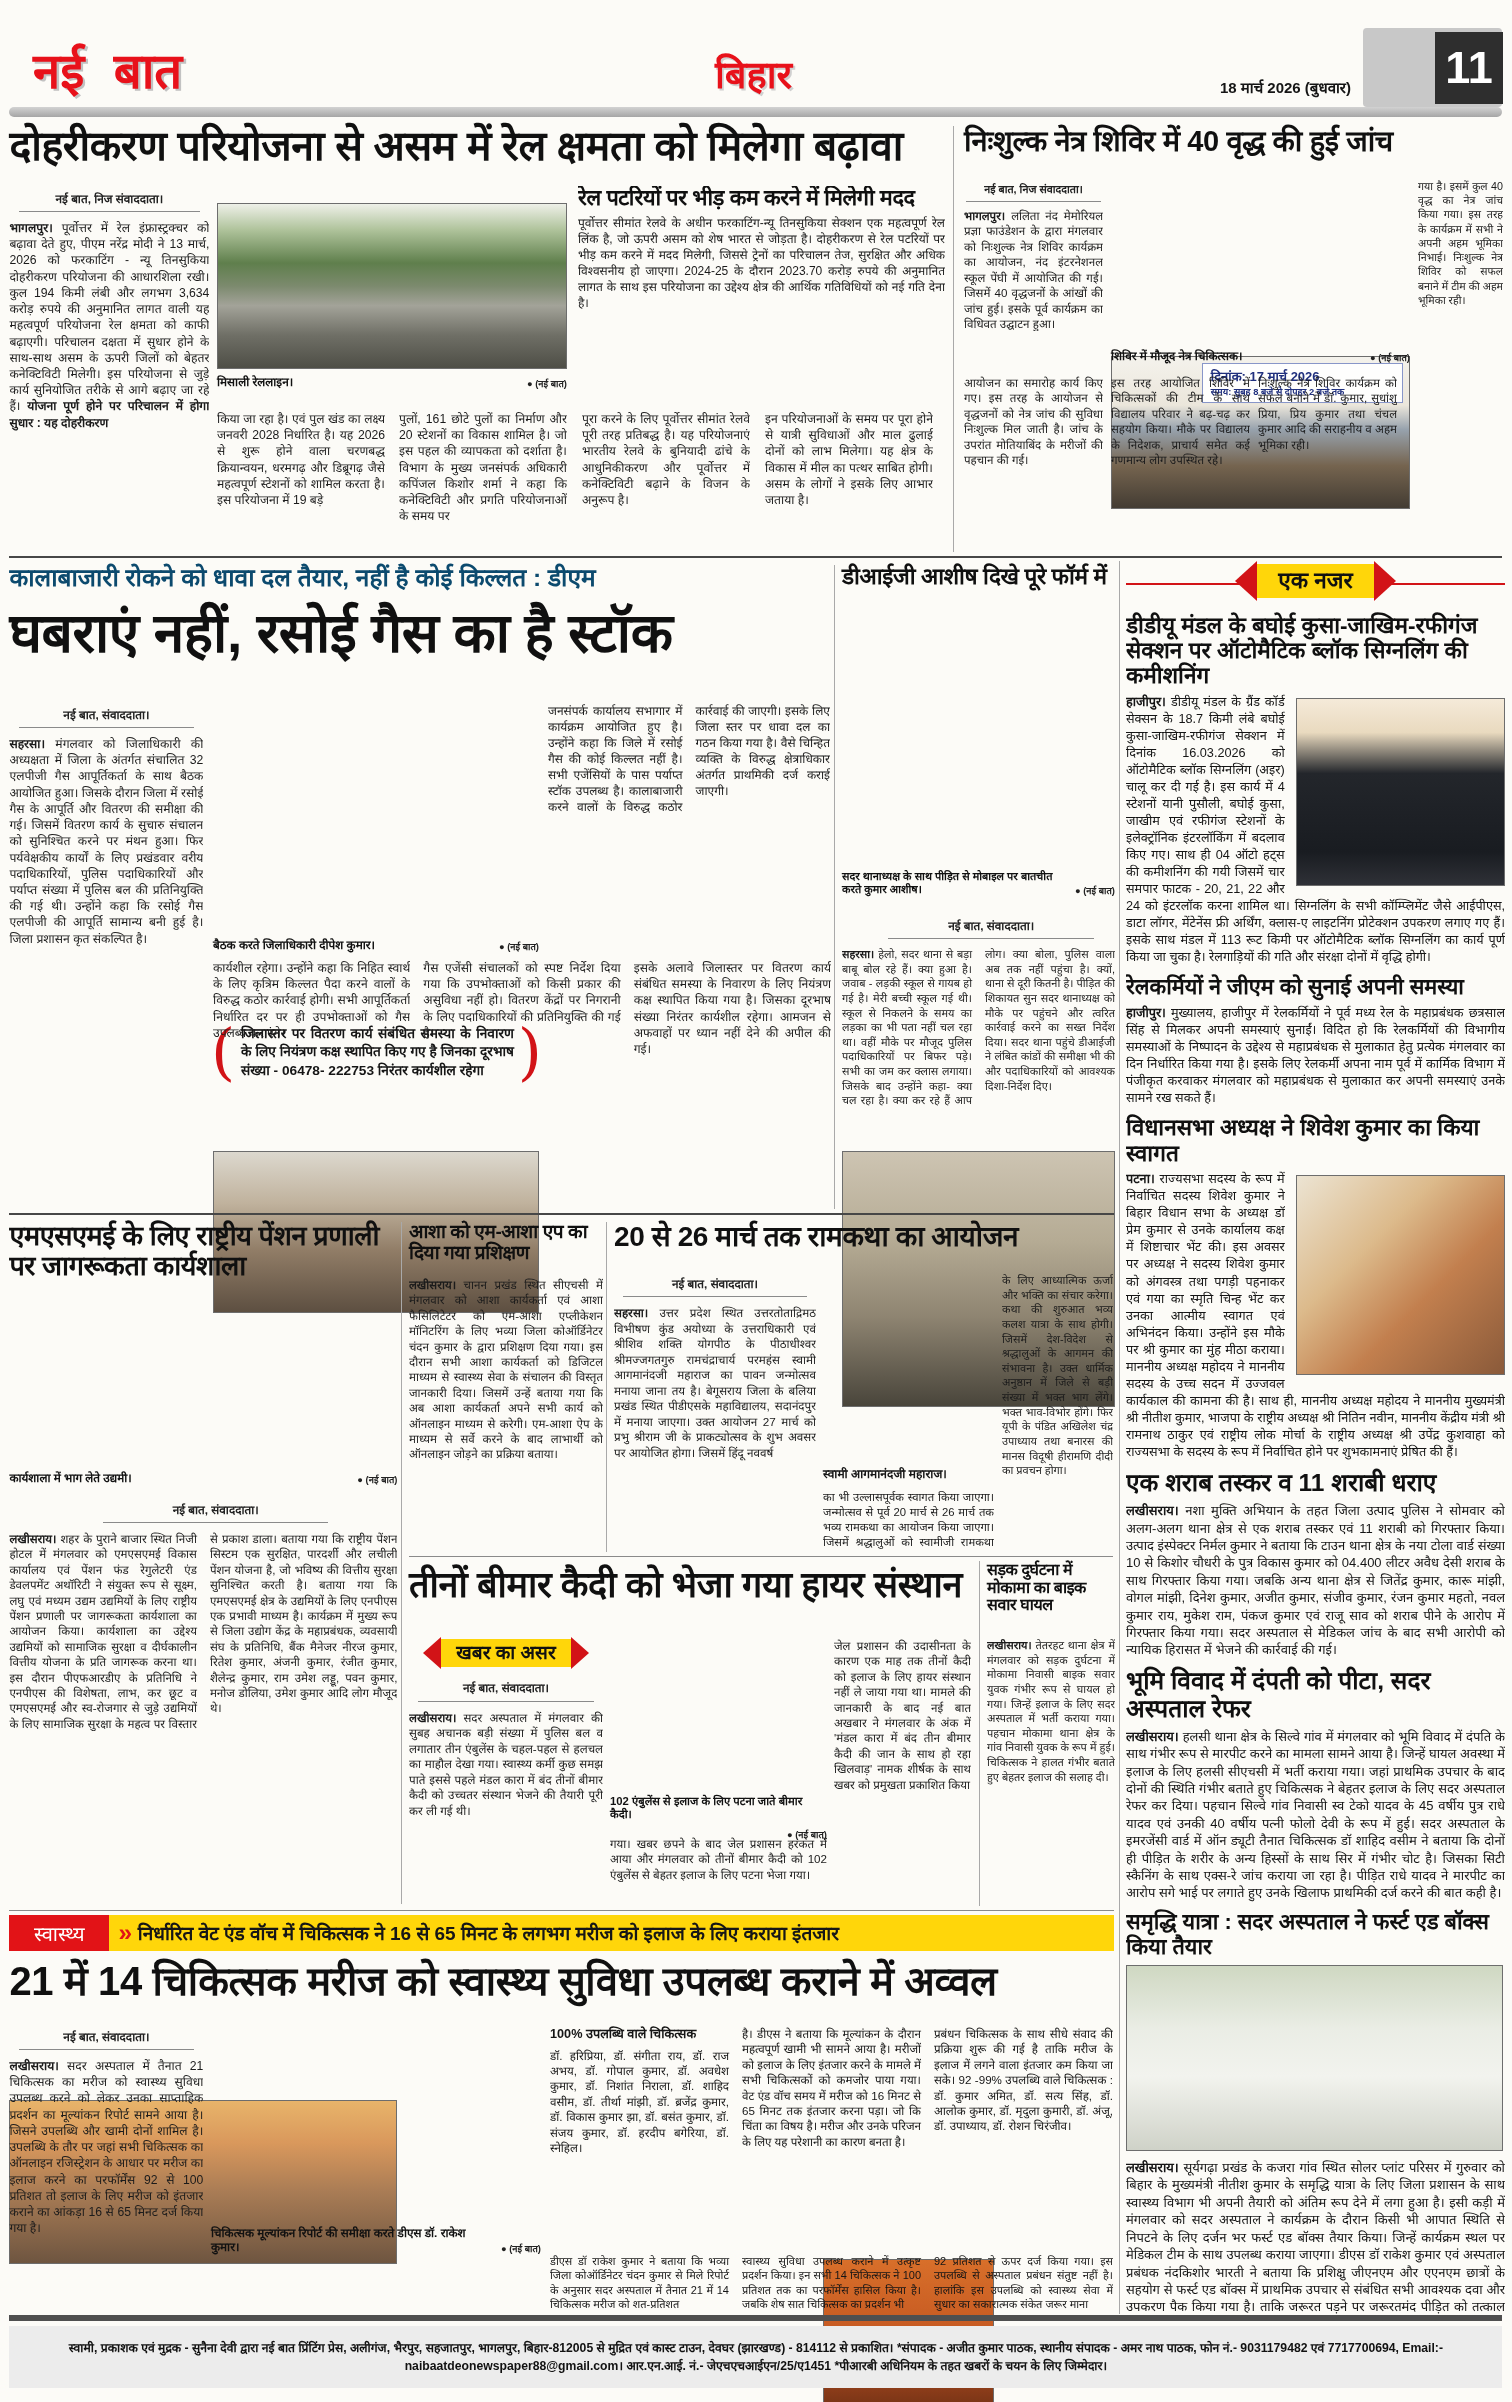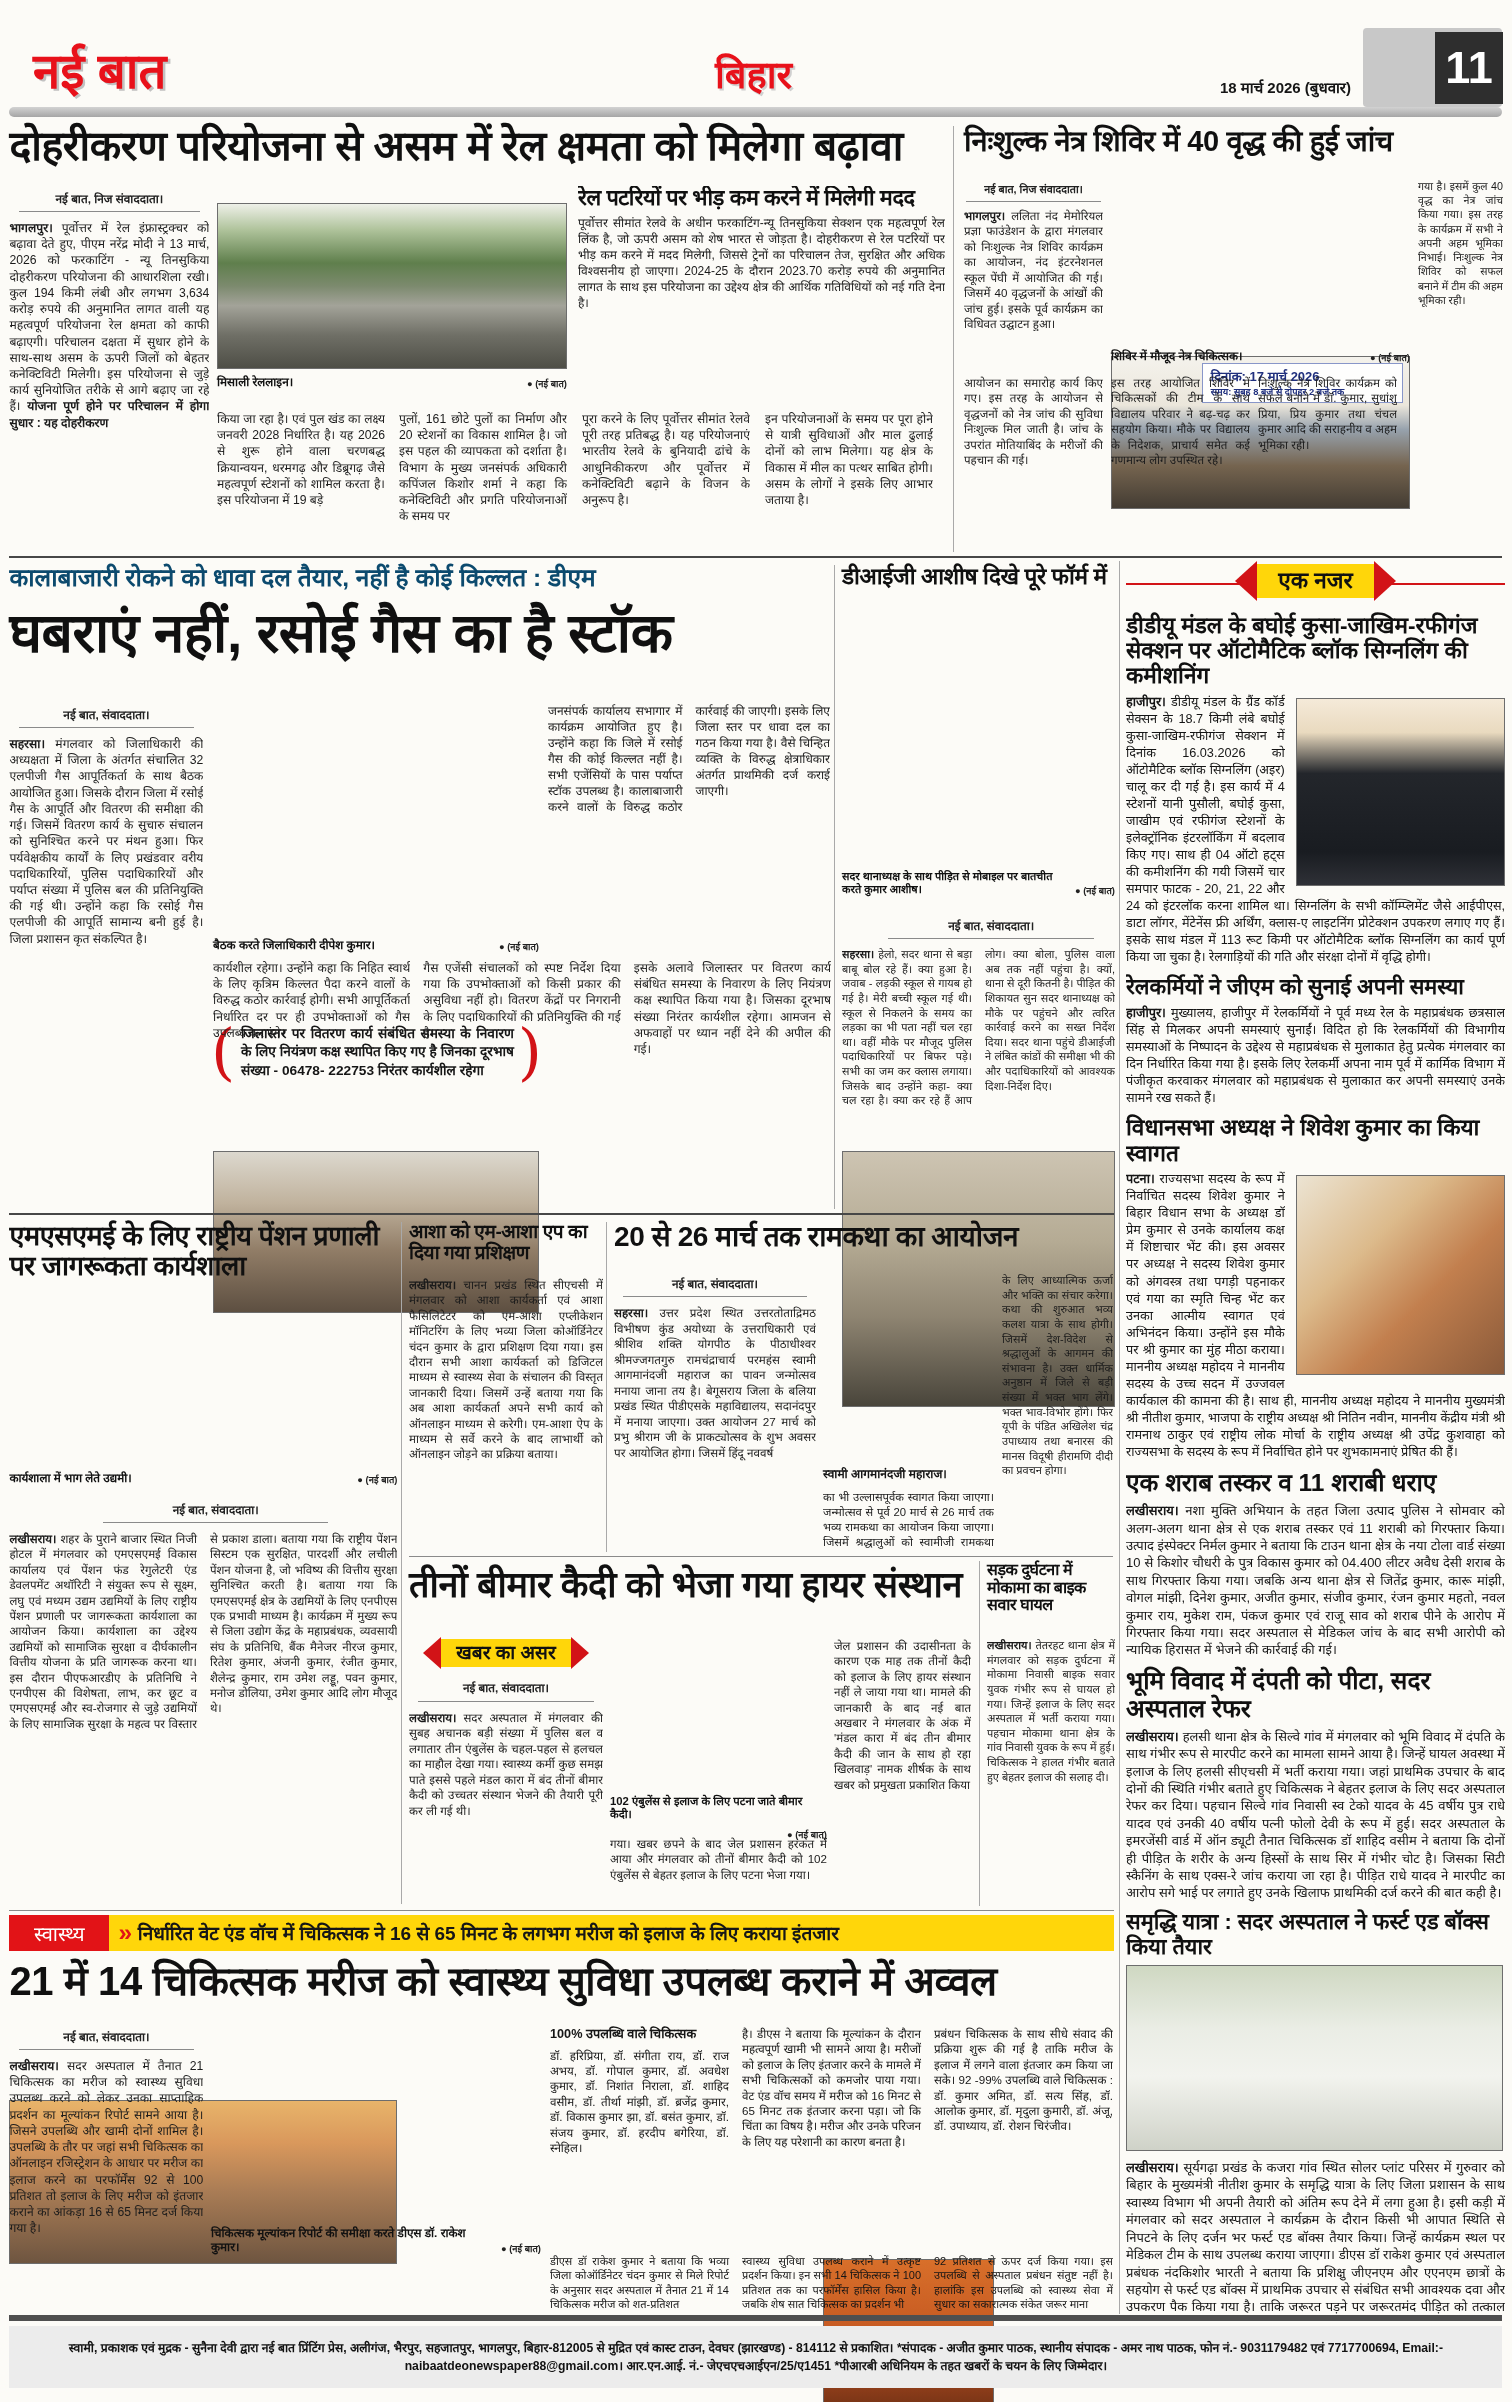--- a/index.html
+++ b/index.html
@@ -51,21 +51,21 @@
   .eyebanner{position:absolute;right:5.6px;top:5.6px;width:62%;background:rgba(255,255,255,.92);
              border:0.9px solid #8896c9;padding:3.8px 7.5px;color:#20307e;font-weight:800;}
   .boxtitle{display:block;font-weight:800;font-size:12.7px;margin-bottom:4.7px;}
   .namespara{display:block;margin-bottom:5.6px;}
 </style>
 </head>
 <body>
 
 <div class="sheet">
 
-  <div class="abs" style="left:33px;top:36px;font-size:49px;font-weight:800;color:#e8111a;text-shadow:2.4px 2.4px 0 #c2c2c2;">नई बात</div>
+  <div class="abs" style="left:33px;top:36px;font-size:49px;font-weight:800;color:#e8111a;text-shadow:2.4px 2.4px 0 #c2c2c2;font-family:Liberation Mono, monospace;">नई बात</div>
   <div class="abs" style="left:603px;top:47px;width:301px;text-align:center;font-size:38px;font-weight:800;color:#e8111a;text-shadow:1.9px 1.9px 0 #d0d0d0;">बिहार</div>
   <div class="abs" style="left:1158px;top:77px;width:193px;text-align:right;font-size:15px;font-weight:700;">18 मार्च 2026 (बुधवार)</div>
   <div class="abs" style="left:1363px;top:28px;width:139px;height:79px;background:#c8c8c8;border-radius:3.8px;"></div>
   <div class="abs" style="left:1435px;top:32px;width:68px;height:72px;background:#2e2e2e;color:#fff;font-size:45px;font-weight:800;text-align:center;line-height:72px;">11</div>
   <div class="abs" style="left:9.4px;top:107px;width:1493px;height:10.4px;border-radius:5.6px;background:linear-gradient(180deg,#d2d2d2,#a5a5a5);"></div>
 
   <div class="abs h" style="left:9.4px;top:124px;width:942px;font-size:41px;">दोहरीकरण परियोजना से असम में रेल क्षमता को मिलेगा बढ़ावा</div>
 
   <div class="abs" style="left:9.4px;top:188px;width:200px;height:365px;overflow:hidden;">
     <div class="byline">नई बात, निज संवाददाता।</div>

